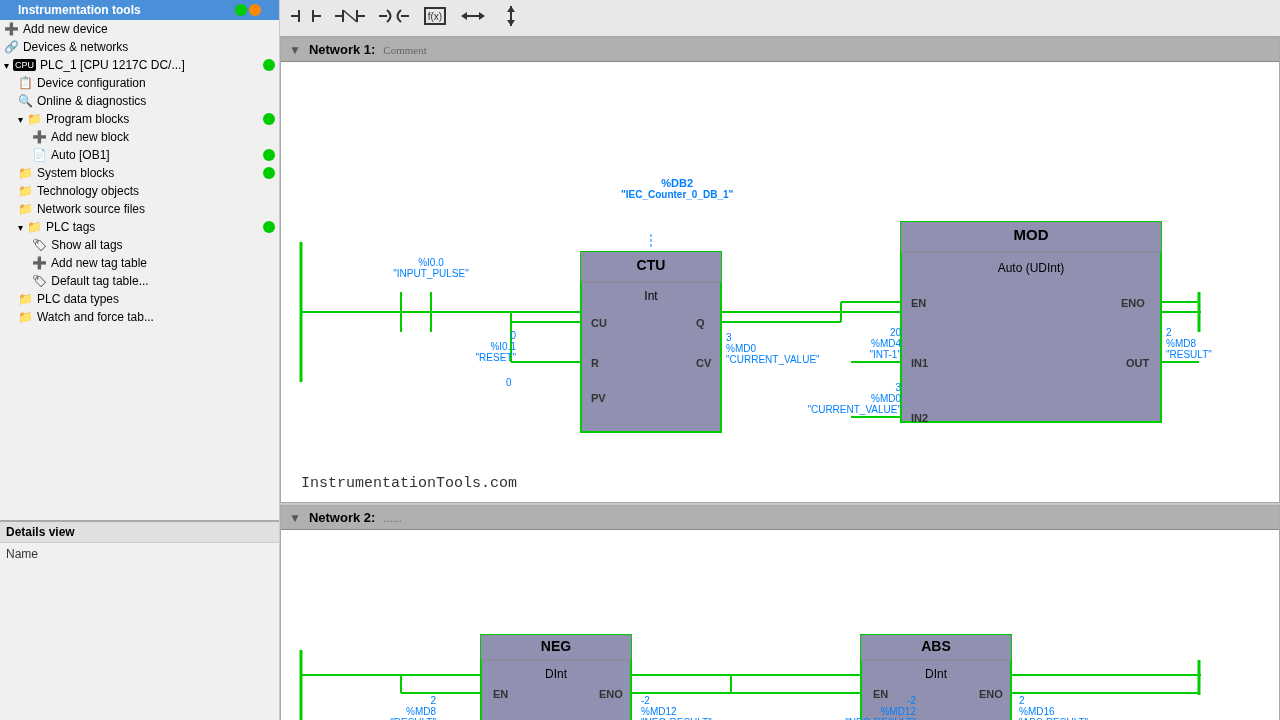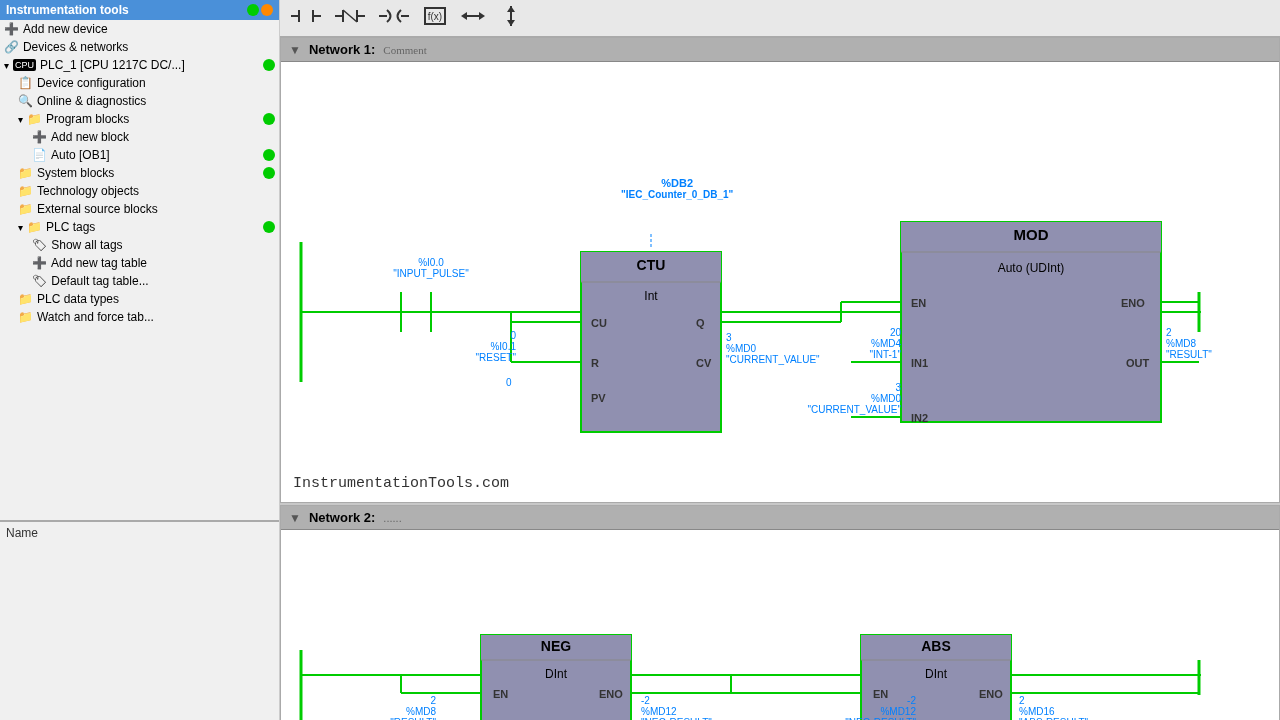--- a/index.html
+++ b/index.html
@@ -14,21 +14,21 @@
       display: flex;
       flex-direction: column;
       height: 720px;
       overflow: hidden;
       font-size: 12px;
     }
 
     .sidebar-header {
       background: #4a90d9;
       color: white;
-      padding: 3px 6px;
+      padding: 3px 18px;
       font-size: 12px;
       font-weight: bold;
       display: flex;
       align-items: center;
       justify-content: space-between;
     }
 
     .sidebar-header-icons { display: flex; gap: 2px; }
     .green-dot { width: 12px; height: 12px; background: #00cc00; border-radius: 50%; display: inline-block; }
     .orange-dot { width: 12px; height: 12px; background: #ff8800; border-radius: 50%; display: inline-block; }
@@ -214,21 +214,21 @@
         <span>📁</span>
         <span style="font-size: 12px;">System blocks</span>
         <span class="green-dot" style="margin-left: auto;"></span>
       </div>
       <div class="tree-item level1">
         <span>📁</span>
         <span style="font-size: 12px;">Technology objects</span>
       </div>
       <div class="tree-item level1">
         <span>📁</span>
-        <span style="font-size: 12px;">External source blocks</span>
+        <span style="font-size: 12px;">Network source files</span>
       </div>
       <div class="tree-item level1">
         <span style="font-size: 10px;">▾</span>
         <span>📁</span>
         <span style="font-size: 12px;">PLC tags</span>
         <span class="green-dot" style="margin-left: auto;"></span>
       </div>
       <div class="tree-item level2">
         <span>🏷</span>
         <span style="font-size: 12px;">Show all tags</span>
@@ -245,20 +245,21 @@
         <span>📁</span>
         <span style="font-size: 12px;">PLC data types</span>
       </div>
       <div class="tree-item level1">
         <span>📁</span>
         <span style="font-size: 12px;">Watch and force tab...</span>
       </div>
     </div>
 
   <div class="sidebar-bottom">
+    <div class="details-header">Details view</div>
     <div class="name-label">
       <span>Name</span>
     </div>
   </div>
 </div>
 
 <div id="main">
 
   <div id="toolbar">
 
@@ -424,21 +425,21 @@
           <div>%MD0</div>
           <div>"CURRENT_VALUE"</div>
         </div>
 
         <div style="position:absolute; top:265px; left:885px; font-size:10px; color:#0080ff;">
           <div>2</div>
           <div>%MD8</div>
           <div>"RESULT"</div>
         </div>
 
-        <div style="position:absolute; bottom:10px; left:12px; font-size:15px; color:#333; font-family:'Courier New',monospace;">InstrumentationTools.com</div>
+        <div style="position:absolute; bottom:10px; left:20px; font-size:15px; color:#333; font-family:'Courier New',monospace;">InstrumentationTools.com</div>
       </div>
     </div>
 
     <div class="network-panel" style="margin-top:2px;">
       <div class="network-header">
         <span class="network-collapse">▼</span>
         <span>Network 2:</span>
         <span style="font-size:11px; color:#666; font-weight:normal;">......</span>
       </div>
       <div class="network2-content">

